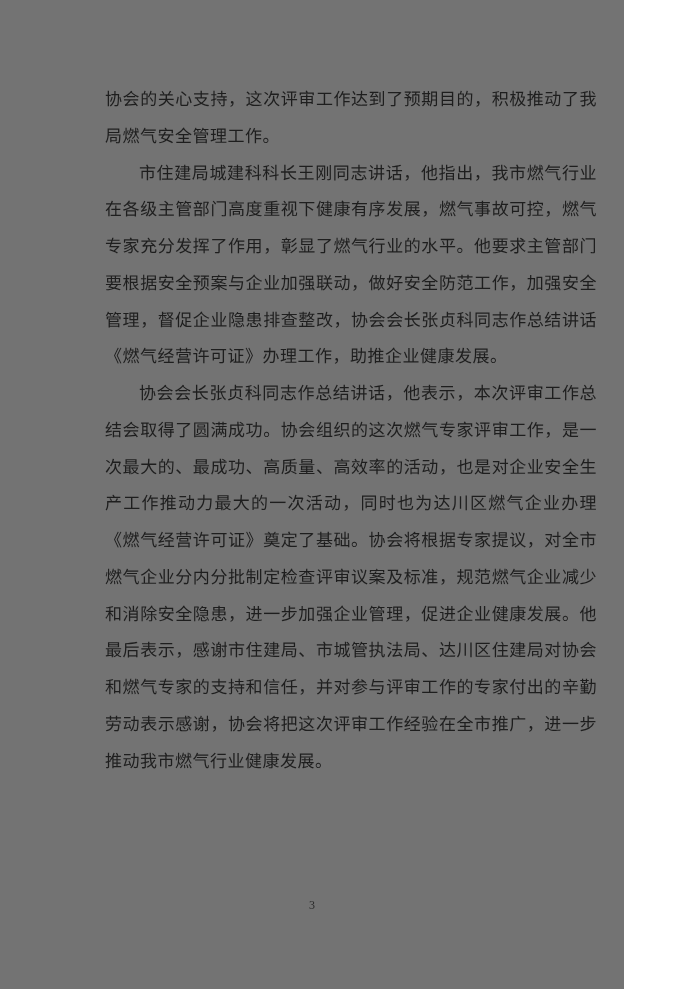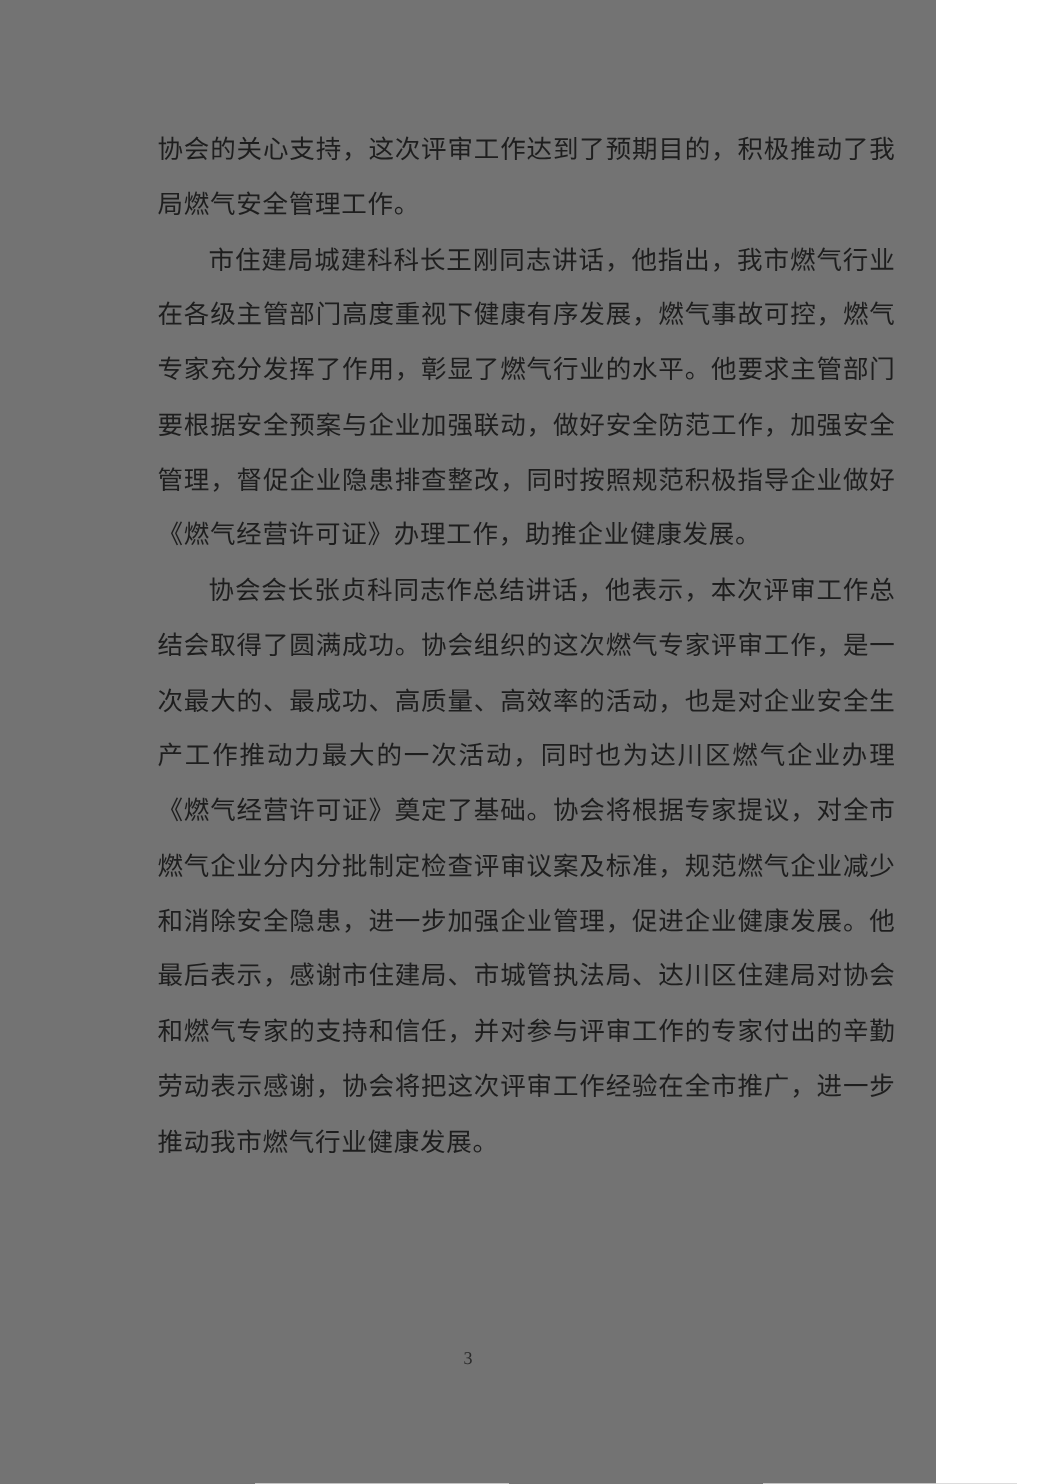--- a/index.html
+++ b/index.html
@@ -58,20 +58,20 @@
     color: #2a2a2a;
   }
 </style>
 </head>
 <body>
 
 <div class="page">
 
   <div class="doc-body">
     <p class="para">协会的关心支持，这次评审工作达到了预期目的，积极推动了我局燃气安全管理工作。</p>
-    <p class="para indent">市住建局城建科科长王刚同志讲话，他指出，我市燃气行业在各级主管部门高度重视下健康有序发展，燃气事故可控，燃气专家充分发挥了作用，彰显了燃气行业的水平。他要求主管部门要根据安全预案与企业加强联动，做好安全防范工作，加强安全管理，督促企业隐患排查整改，同时按照规范积极指导企业做好《燃气经营许可证》办理工作，助推企业健康发展。</p>
+    <p class="para indent">市住建局城建科科长王刚同志讲话，他指出，我市燃气行业在各级主管部门高度重视下健康有序发展，燃气事故可控，燃气专家充分发挥了作用，彰显了燃气行业的水平。他要求主管部门要根据安全预案与企业加强联动，做好安全防范工作，加强安全管理，督促企业隐患排查整改，协会会长张贞科同志作总结讲话《燃气经营许可证》办理工作，助推企业健康发展。</p>
     <p class="para indent">协会会长张贞科同志作总结讲话，他表示，本次评审工作总结会取得了圆满成功。协会组织的这次燃气专家评审工作，是一次最大的、最成功、高质量、高效率的活动，也是对企业安全生产工作推动力最大的一次活动，同时也为达川区燃气企业办理《燃气经营许可证》奠定了基础。协会将根据专家提议，对全市燃气企业分内分批制定检查评审议案及标准，规范燃气企业减少和消除安全隐患，进一步加强企业管理，促进企业健康发展。他最后表示，感谢市住建局、市城管执法局、达川区住建局对协会和燃气专家的支持和信任，并对参与评审工作的专家付出的辛勤劳动表示感谢，协会将把这次评审工作经验在全市推广，进一步推动我市燃气行业健康发展。</p>
   </div>
 
 
   <div class="page-number">3</div>
 
 </div>
 
 </body></html>

